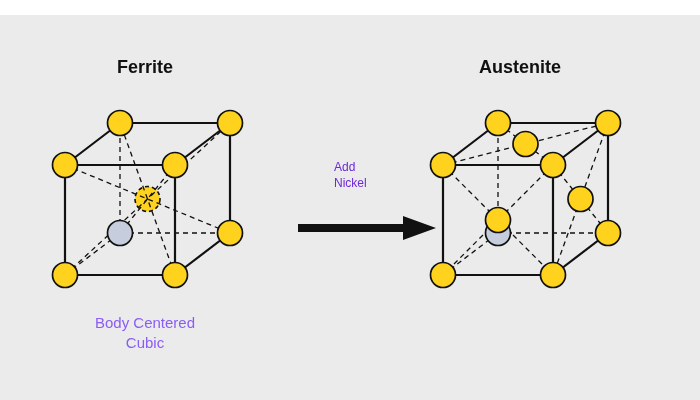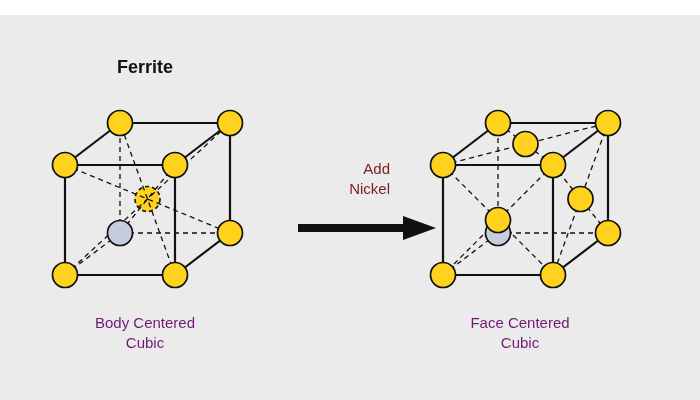--- a/index.html
+++ b/index.html
@@ -25,29 +25,29 @@
     font-size:18px;
     font-weight:bold;
     color:#111;
   }
   .caption{
     position:absolute;
     width:120px;
     text-align:center;
     font-size:15px;
     line-height:1.35;
-    color:#701a75;
+    color:#8b5cf6;
   }
   .arrow-label{
     position:absolute;
     width:56px;
-    text-align:right;
-    font-size:15px;
+    text-align:left;
+    font-size:12px;
     line-height:1.35;
-    color:#7f1d1d;
+    color:#6d28d9;
   }
   svg{display:block;position:absolute;}
   .edge{stroke:var(--line-color);stroke-width:2.2;stroke-linecap:round;}
   .dash{stroke:var(--line-color);stroke-width:1.3;stroke-dasharray:5 4;fill:none;}
   .atom{fill:var(--atom-yellow);stroke:var(--line-color);stroke-width:1.7;}
   .atom.gray{fill:var(--atom-gray);}
   .center-fill{fill:var(--atom-yellow);stroke:none;}
   .center-outline{fill:none;stroke:var(--line-color);stroke-width:1.6;stroke-dasharray:4 3;}
   .arrow-shape{fill:var(--line-color);}
 </style>
@@ -101,20 +101,21 @@
   </svg>
 
   <div class="caption" style="left:85px;top:298px;">Body Centered Cubic</div>
 
   <div class="arrow-label" style="left:334px;top:144px;">Add Nickel</div>
 
   <svg style="left:298px;top:198px;" width="138" height="30" viewBox="0 0 138 30">
     <polygon class="arrow-shape" points="0,11 105,11 105,3 138,15 105,27 105,19 0,19"></polygon>
   </svg>
 
+  <div class="title" style="left:430px;top:42px;">Austenite</div>
 
   <svg style="left:418px;top:90px;" width="216" height="196" viewBox="0 0 216 196">
 
     <g>
       <line class="dash" x1="25" y1="170" x2="80" y2="128"></line>
       <line class="dash" x1="80" y1="128" x2="80" y2="18"></line>
       <line class="dash" x1="80" y1="128" x2="190" y2="128"></line>
     </g>
 
     <g>
@@ -149,15 +150,14 @@
       <circle class="atom" cx="190" cy="128" r="12.5"></circle>
     </g>
 
     <g>
       <circle class="atom" cx="107.5" cy="39" r="12.5"></circle>
       <circle class="atom" cx="162.5" cy="94" r="12.5"></circle>
       <circle class="atom" cx="80" cy="115" r="12.5"></circle>
     </g>
   </svg>
 
-  <div class="caption" style="left:460px;top:298px;">Face Centered Cubic</div>
 
 </div>
 
 </body></html>

